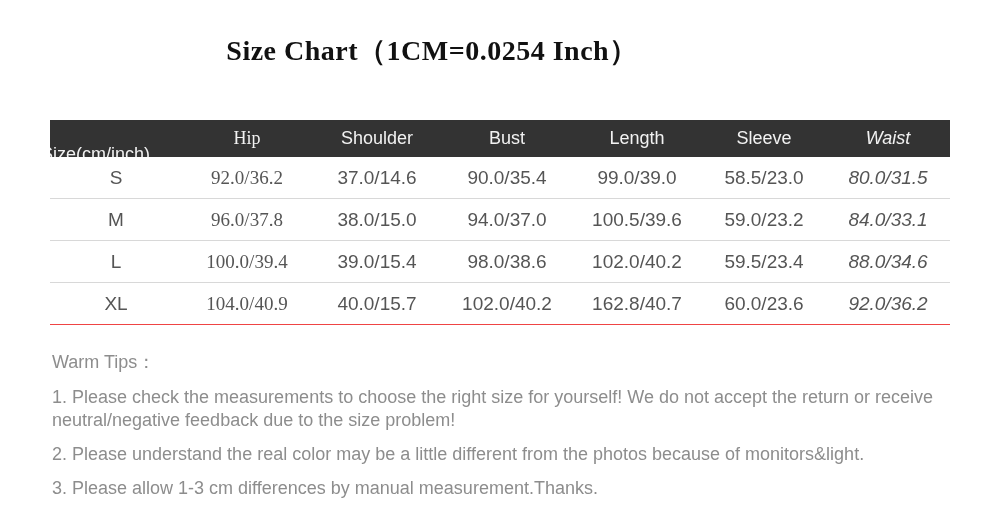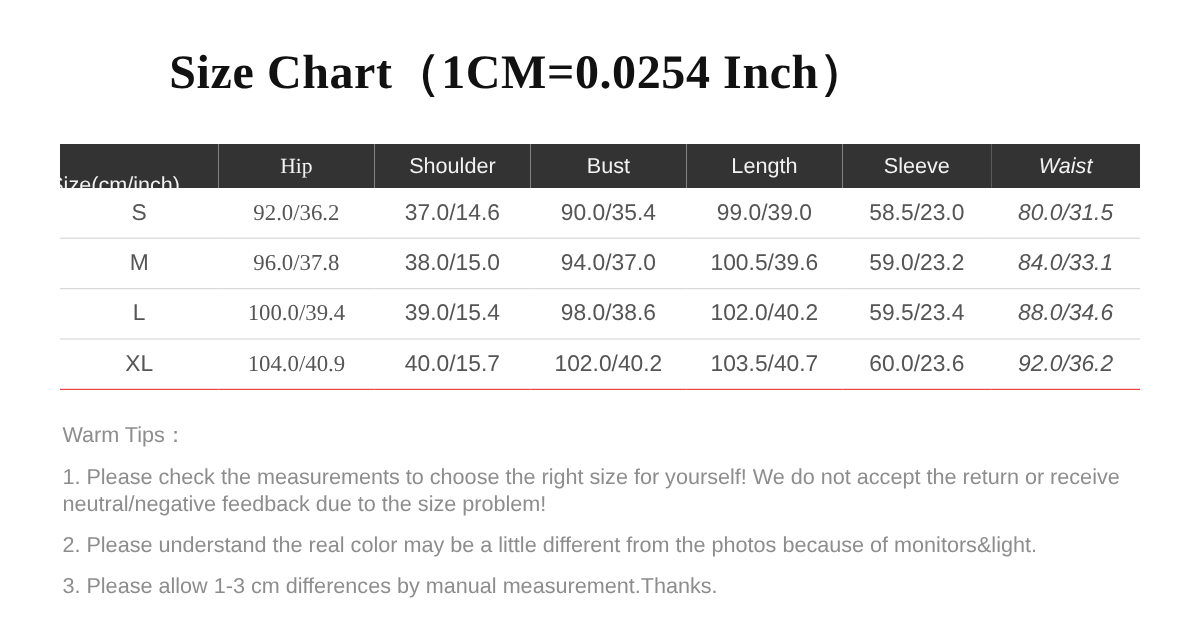--- a/index.html
+++ b/index.html
@@ -17,21 +17,21 @@
 
   
   .title {
     position: absolute;
     top: 32px;
     left: 0;
     width: 864px;
     text-align: center;
     font-family: "Liberation Serif", serif;
     font-weight: bold;
-    font-size: 40px;
+    font-size: 28px;
     color: #111111;
     letter-spacing: 0.5px;
     white-space: nowrap;
   }
 
   
   .size-table {
     position: absolute;
     left: 50px;
     top: 120px;
@@ -150,21 +150,21 @@
       <td class="col-bust">98.0/38.6</td>
       <td class="col-length">102.0/40.2</td>
       <td class="col-sleeve">59.5/23.4</td>
       <td class="col-waist">88.0/34.6</td>
     </tr>
     <tr>
       <td class="col-size">XL</td>
       <td class="col-hip">104.0/40.9</td>
       <td class="col-shoulder">40.0/15.7</td>
       <td class="col-bust">102.0/40.2</td>
-      <td class="col-length">103.5/40.7</td>
+      <td class="col-length">162.8/40.7</td>
       <td class="col-sleeve">60.0/23.6</td>
       <td class="col-waist">92.0/36.2</td>
     </tr>
   </tbody>
 </table>
 
 <div class="tips">
   <p class="tips-heading">Warm Tips：</p>
   <p class="tip-line">1. Please check the measurements to choose the right size for yourself! We do not accept the return or receive neutral/negative feedback due to the size problem!</p>
   <p class="tip-line">2. Please understand the real color may be a little different from the photos because of monitors&amp;light.</p>

